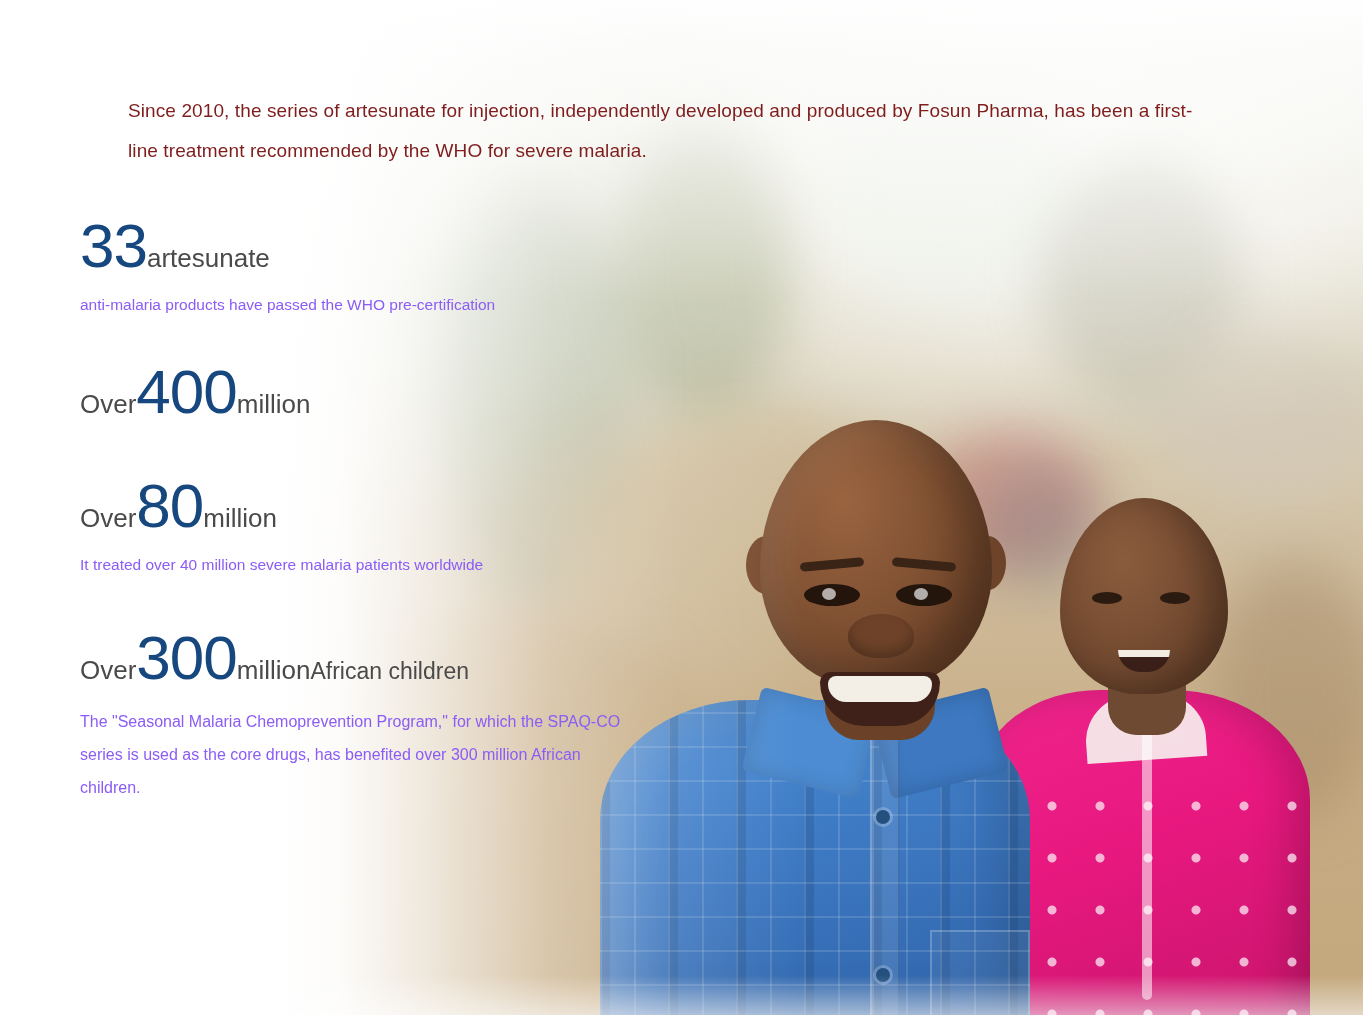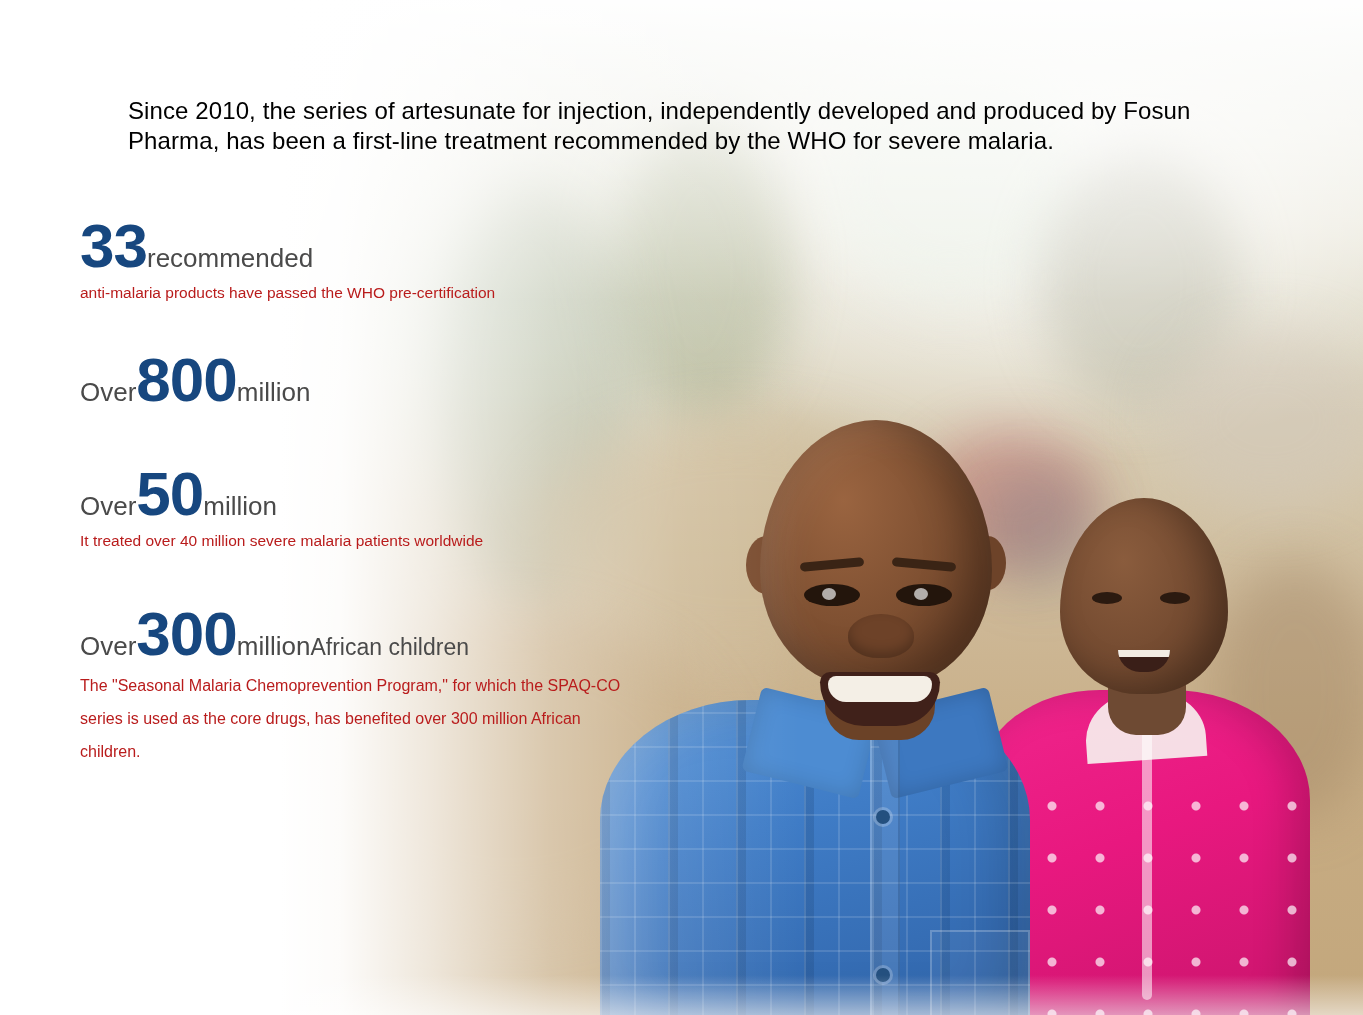--- a/index.html
+++ b/index.html
@@ -213,23 +213,23 @@
     background: linear-gradient(to top, rgba(255,255,255,0.55), rgba(255,255,255,0));
     pointer-events: none;
   }
 
   
   .intro {
     position: absolute;
     left: 128px;
     top: 72px;
     width: 1070px;
-    font-size: 24px;
-    line-height: 30px;
-    color: #000000;
+    font-size: 19px;
+    line-height: 40px;
+    color: #7f1d1d;
     letter-spacing: .1px;
   }
 
   .stats {
     position: absolute;
     left: 80px;
     top: 215px;
     width: 600px;
   }
   .stat { margin-bottom: 34px; }
@@ -237,33 +237,33 @@
     display: flex;
     align-items: baseline;
     color: #4a4a4a;
     font-size: 26px;
     line-height: 1;
     white-space: nowrap;
   }
   .stat-pre { font-size: 26px; color: #4a4a4a; }
   .stat-num {
     font-size: 58px;
-    font-weight: bold;
+    font-weight: normal;
     color: #17477f;
     letter-spacing: -1px;
     line-height: 1;
   }
   .stat-num.big { font-size: 62px; }
   .stat-unit { font-size: 26px; color: #4a4a4a; }
   .stat-suffix { font-size: 23px; color: #4a4a4a; }
   .stat-desc {
-    margin-top: 4px;
+    margin-top: 16px;
     font-size: 15.5px;
     line-height: 24px;
-    color: #b91c1c;
+    color: #8b5cf6;
     max-width: 540px;
   }
   .stat-desc.wide { line-height: 33px; font-size: 16px; max-width: 560px; }
 
   .s1 { margin-top: 0; }
   .s2 { margin-top: 44px; }
   .s3 { margin-top: 52px; }
   .s4 { margin-top: 50px; }
 </style>
 </head>
@@ -322,39 +322,39 @@
   </div>
 
   <p class="intro">Since 2010, the series of artesunate for injection, independently developed and produced by Fosun Pharma, has been a first-line treatment recommended by the WHO for severe malaria.</p>
 
   <div class="stats">
 
     <div class="stat s1">
       <div class="stat-head">
         <span class="stat-pre"></span>
         <span class="stat-num big">33</span>
-        <span class="stat-unit">recommended</span>
+        <span class="stat-unit">artesunate</span>
         <span class="stat-suffix"></span>
       </div>
       <div class="stat-desc">anti-malaria products have passed the WHO pre-certification</div>
     </div>
 
     <div class="stat s2">
       <div class="stat-head">
         <span class="stat-pre">Over</span>
-        <span class="stat-num big">800</span>
+        <span class="stat-num big">400</span>
         <span class="stat-unit">million</span>
         <span class="stat-suffix"></span>
       </div>
     </div>
 
     <div class="stat s3">
       <div class="stat-head">
         <span class="stat-pre">Over</span>
-        <span class="stat-num big">50</span>
+        <span class="stat-num big">80</span>
         <span class="stat-unit">million</span>
         <span class="stat-suffix"></span>
       </div>
       <div class="stat-desc">It treated over 40 million severe malaria patients worldwide</div>
     </div>
 
     <div class="stat s4">
       <div class="stat-head">
         <span class="stat-pre">Over</span>
         <span class="stat-num big">300</span>

